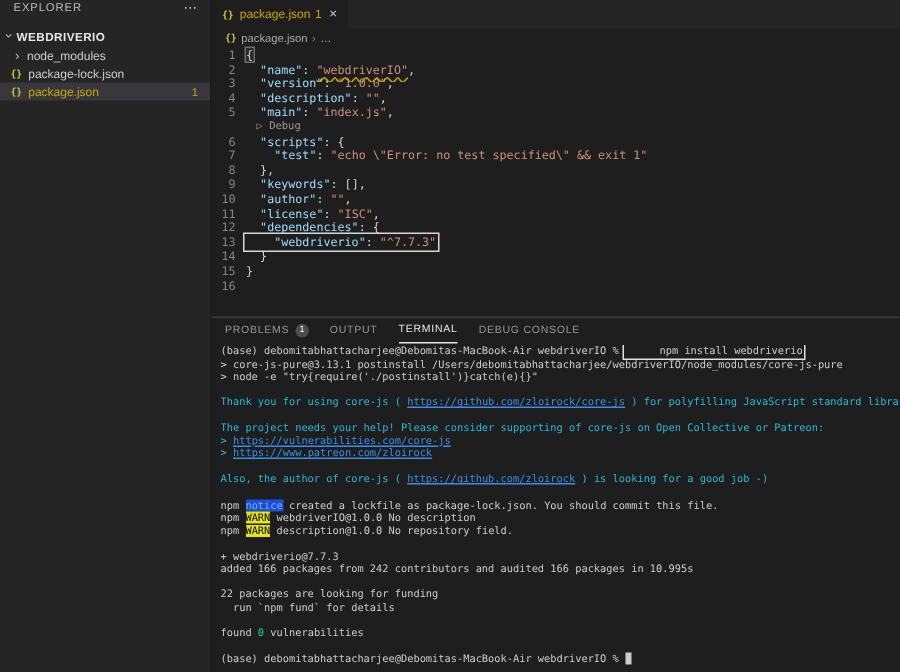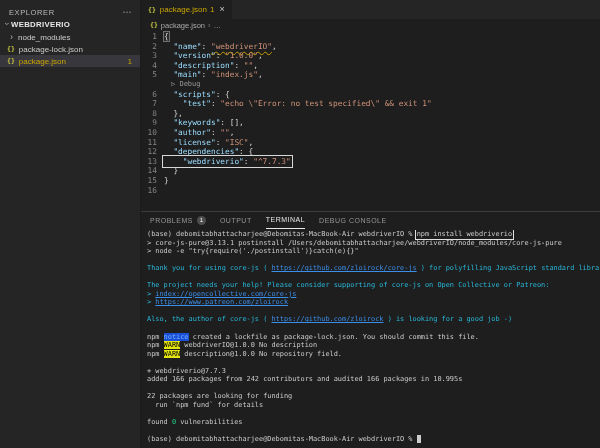--- a/index.html
+++ b/index.html
@@ -3,21 +3,21 @@
 <meta charset="utf-8">
 <style>
   html,body{margin:0;padding:0;}
   body{
     width:600px;height:448px;position:relative;overflow:hidden;
     background:#1e1e1e;font-family:"Liberation Sans",sans-serif;
     -webkit-font-smoothing:antialiased;
   }
   
   .sidebar{position:absolute;left:0;top:0;width:140px;height:448px;background:#252526;border-right:1px solid #1b1b1c;}
-  .explorer-header{display:flex;align-items:flex-end;justify-content:space-between;height:17px;padding:0 8px 0 9px;color:#bbbbbb;font-size:7.5px;letter-spacing:.6px;gap:48px;}
+  .explorer-header{display:flex;align-items:flex-start;justify-content:space-between;height:17px;padding:0 8px 0 9px;color:#bbbbbb;font-size:7.5px;letter-spacing:.6px;gap:48px;}
   .more-icon{color:#c5c5c5;font-size:9px;cursor:pointer;}
   .section-header{display:flex;align-items:center;height:14px;color:#e7e7e7;font-weight:bold;font-size:7.8px;letter-spacing:.3px;padding-left:2px;}
   .chev{display:inline-block;color:#b8b8b8;font-size:9px;width:9px;text-align:center;font-weight:normal;}
   .chev.down{transform:rotate(90deg);}
   .file-row{display:flex;align-items:center;height:12px;padding-left:7px;color:#cccccc;font-size:8px;cursor:pointer;position:relative;}
   .file-row .chev{margin-right:2px;}
   .json-ico{color:#cbcb41;font-family:"DejaVu Sans Mono",monospace;font-size:6.5px;font-weight:bold;margin-right:4px;}
   .file-row.selected{background:#37373d;}
   .file-row.warn-label .fname{color:#cca700;}
   .row-badge{position:absolute;right:8px;color:#cca700;font-size:7.5px;}
@@ -49,21 +49,21 @@
   .ptab.active{color:#e7e7e7;border-bottom:1px solid #e7e7e7;}
   .pbadge{background:#4d4d4d;color:#ffffff;width:9px;height:9px;border-radius:50%;font-size:6px;line-height:9px;text-align:center;letter-spacing:0;}
   .terminal{position:absolute;left:6px;right:0;top:18px;bottom:0;font-family:"DejaVu Sans Mono",monospace;font-size:6.9px;overflow:hidden;}
   .term-line{white-space:pre;height:8.55px;line-height:8.55px;color:#cccccc;}
   .t-plain{color:#cccccc;}
   .t-cyan{color:#29b8db;margin-top:45px;}
   .t-link{color:#3b8eea;text-decoration:underline;text-decoration-thickness:.5px;cursor:pointer;}
   .t-warn{background:#e5e510;color:#000000;margin-top:32px;}
   .t-notice{background:#1d4ed8;color:#6cb6ff;text-align:center;}
   .t-green{color:#23d18b;}
-  .hlbox{outline:1px solid #e0e0e0;outline-offset:1px;}
+  .hlbox{outline:1px solid #e0e0e0;outline-offset:1px;padding-left:23px;}
   .cursor-block{display:inline-block;width:4px;height:8px;background:#cccccc;vertical-align:text-bottom;}
 </style>
 </head>
 <body>
 
 <div class="sidebar">
   <div class="explorer-header">
     <span>EXPLORER</span>
     <span class="more-icon">⋯</span>
   </div>
@@ -187,21 +187,21 @@
     </div>
   </div>
   <div class="terminal">
       <div class="term-line"><span class="t-plain">(base) debomitabhattacharjee@Debomitas-MacBook-Air webdriverIO % </span><span class="t-plain hlbox">npm install webdriverio</span></div>
       <div class="term-line"><span class="t-plain">&gt; core-js-pure@3.13.1 postinstall /Users/debomitabhattacharjee/webdriverIO/node_modules/core-js-pure</span></div>
       <div class="term-line"><span class="t-plain">&gt; node -e "try{require('./postinstall')}catch(e){}"</span></div>
       <div class="term-line"></div>
       <div class="term-line"><span class="t-cyan">Thank you for using core-js ( </span><span class="t-link">https://github.com/zloirock/core-js</span><span class="t-cyan"> ) for polyfilling JavaScript standard library!</span></div>
       <div class="term-line"></div>
       <div class="term-line"><span class="t-cyan">The project needs your help! Please consider supporting of core-js on Open Collective or Patreon: </span></div>
-      <div class="term-line"><span class="t-cyan">&gt; </span><span class="t-link">index://opencollective.com/core-js</span></div>
+      <div class="term-line"><span class="t-cyan">&gt; </span><span class="t-link">https://vulnerabilities.com/core-js</span></div>
       <div class="term-line"><span class="t-cyan">&gt; </span><span class="t-link">https://www.patreon.com/zloirock</span></div>
       <div class="term-line"></div>
       <div class="term-line"><span class="t-cyan">Also, the author of core-js ( </span><span class="t-link">https://github.com/zloirock</span><span class="t-cyan"> ) is looking for a good job -)</span></div>
       <div class="term-line"></div>
       <div class="term-line"><span class="t-plain">npm </span><span class="t-notice">notice</span><span class="t-plain"> created a lockfile as package-lock.json. You should commit this file.</span></div>
       <div class="term-line"><span class="t-plain">npm </span><span class="t-warn">WARN</span><span class="t-plain"> webdriverIO@1.0.0 No description</span></div>
       <div class="term-line"><span class="t-plain">npm </span><span class="t-warn">WARN</span><span class="t-plain"> description@1.0.0 No repository field.</span></div>
       <div class="term-line"></div>
       <div class="term-line"><span class="t-plain">+ webdriverio@7.7.3</span></div>
       <div class="term-line"><span class="t-plain">added 166 packages from 242 contributors and audited 166 packages in 10.995s</span></div>

